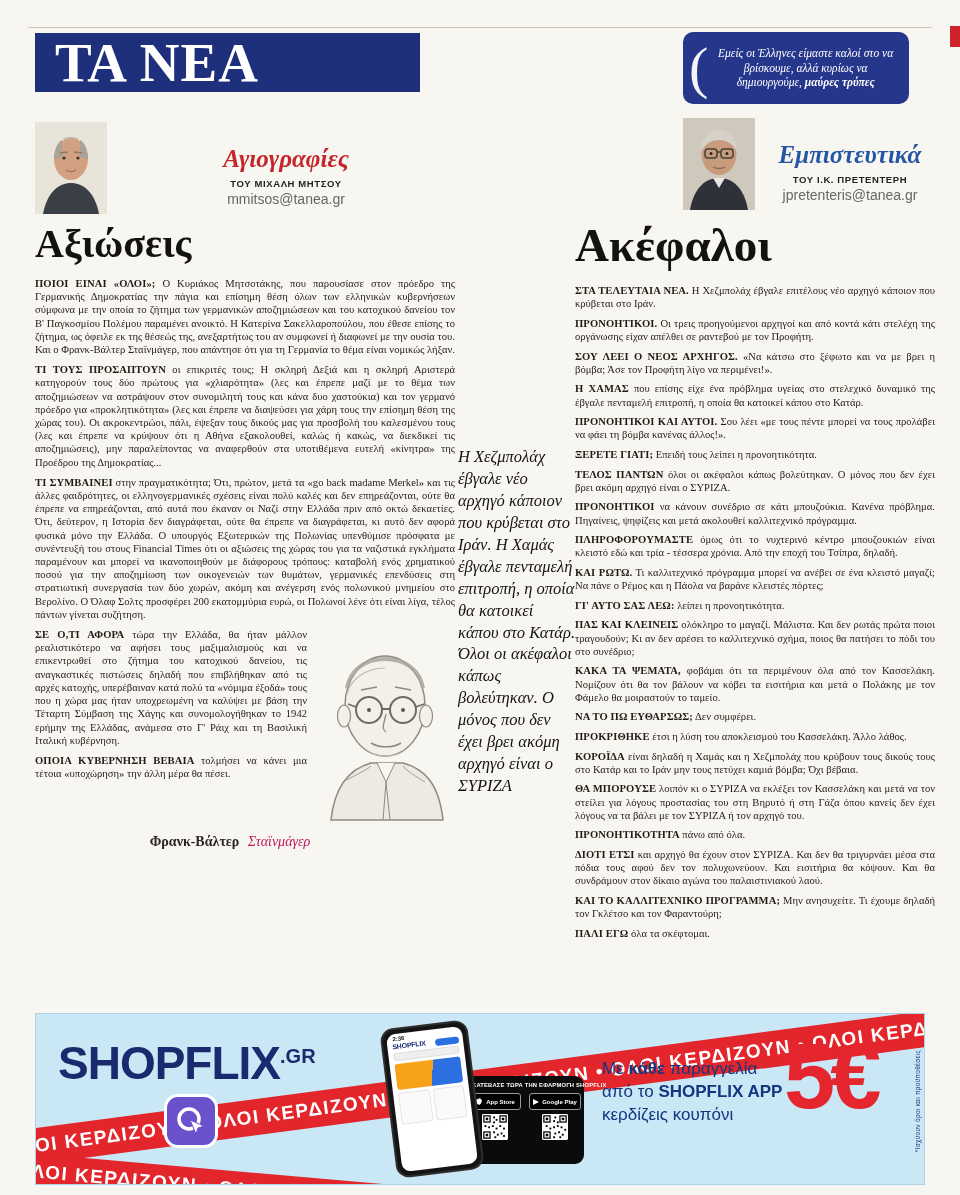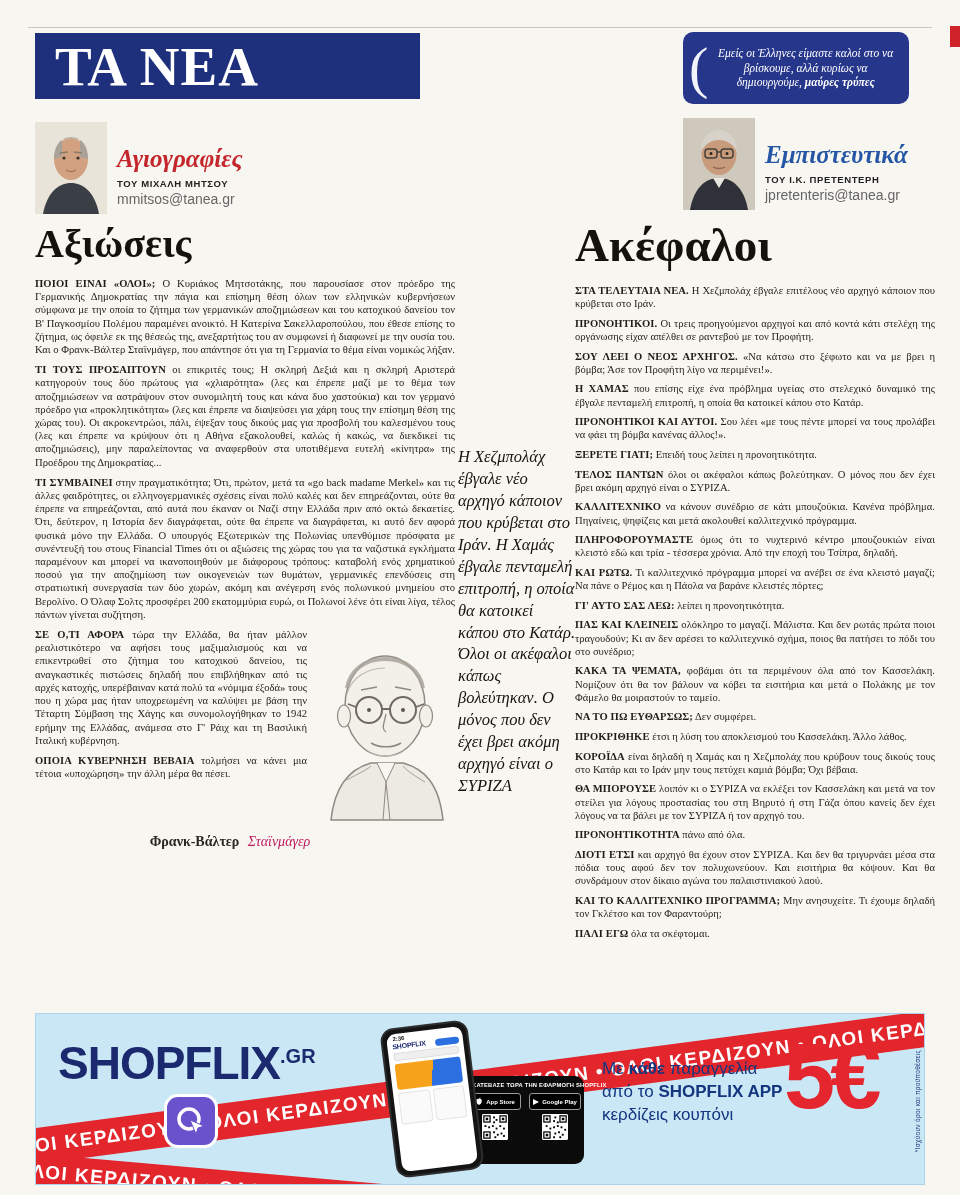--- a/index.html
+++ b/index.html
@@ -2,35 +2,35 @@
 <html lang="el"><head>
 <meta charset="utf-8">
 <style>
   html,body{margin:0;padding:0;background:#e6e3dd;}
   .page{position:relative;width:960px;height:1195px;margin:0 auto;background:#f8f6f1;
         font-family:"Liberation Serif",serif;color:#1c1a15;overflow:hidden;}
 
   
   .top-rule{position:absolute;left:28px;top:27px;width:904px;height:1px;background:#c9c5bd;}
   .page-marker{position:absolute;right:0;top:26px;width:10px;height:21px;background:#d0222a;}
-  .masthead-box{position:absolute;left:35px;top:33px;width:385px;height:66px;background:#1e2f7c;
+  .masthead-box{position:absolute;left:35px;top:33px;width:385px;height:59px;background:#1e2f7c;
         color:#fff;display:flex;align-items:center;padding-left:20px;box-sizing:border-box;}
   .masthead-title{font-family:"Liberation Serif",serif;font-weight:bold;font-size:55px;letter-spacing:1px;line-height:1;}
   .quote-box{position:absolute;left:683px;top:32px;width:226px;height:72px;background:#26368b;border-radius:10px;
         color:#fff;display:flex;align-items:center;gap:4px;padding:4px 10px 4px 6px;box-sizing:border-box;}
   .bracket{font-size:58px;font-weight:400;line-height:.9;font-family:"Liberation Serif",serif;opacity:.95;}
   .quote-text{font-style:italic;font-size:11.5px;line-height:1.3;text-align:center;flex:1;}
   .quote-text b{font-weight:bold;}
 
   
   .col-left{position:absolute;left:35px;top:122px;width:420px;height:888px;}
   .col-right{position:absolute;left:575px;top:118px;width:360px;height:892px;}
   .byline{display:flex;gap:10px;margin-bottom:6px;}
   .byline .photo{flex:none;width:72px;height:92px;background:#ddd8cd;overflow:hidden;}
-  .byline-meta{flex:1;padding-top:24px;}
+  .byline-meta{flex:1;text-align:center;padding-top:24px;}
   .section-title{font-family:"Liberation Serif",serif;font-style:italic;font-weight:bold;font-size:25px;line-height:1;}
   .section-title.red{color:#c4262c;}
   .section-title.blue{color:#2456a5;}
   .author-name{margin-top:7px;font-family:"Liberation Sans",sans-serif;font-weight:bold;font-size:9.5px;letter-spacing:.6px;color:#222;}
   .author-email{margin-top:2px;font-family:"Liberation Sans",sans-serif;font-size:14px;color:#666;}
   .byline-right{width:252px;margin-left:auto;}
 
   h1.headline{margin:4px 0 10px;font-family:"Liberation Serif",serif;font-weight:bold;color:#14120d;}
   .col-left h1.headline{font-size:40px;}
   .col-right h1.headline{font-size:47px;margin:8px 0 12px;}
@@ -215,21 +215,21 @@
         <p class="para"><b class="lead">ΣΟΥ ΛΕΕΙ Ο ΝΕΟΣ ΑΡΧΗΓΟΣ.</b> <span>«Να κάτσω στο ξέφωτο και να με βρει η βόμβα; Άσε τον Προφήτη λίγο να περιμένει!».</span></p>
 
         <p class="para"><b class="lead">Η ΧΑΜΑΣ</b> <span>που επίσης είχε ένα πρόβλημα υγείας στο στελεχικό δυναμικό της έβγαλε πενταμελή επιτροπή, η οποία θα κατοικεί κάπου στο Κατάρ.</span></p>
 
         <p class="para"><b class="lead">ΠΡΟΝΟΗΤΙΚΟΙ ΚΑΙ ΑΥΤΟΙ.</b> <span>Σου λέει «με τους πέντε μπορεί να τους προλάβει να φάει τη βόμβα κανένας άλλος!».</span></p>
 
         <p class="para"><b class="lead">ΞΕΡΕΤΕ ΓΙΑΤΙ;</b> <span>Επειδή τους λείπει η προνοητικότητα.</span></p>
 
         <p class="para"><b class="lead">ΤΕΛΟΣ ΠΑΝΤΩΝ</b> <span>όλοι οι ακέφαλοι κάπως βολεύτηκαν. Ο μόνος που δεν έχει βρει ακόμη αρχηγό είναι ο ΣΥΡΙΖΑ.</span></p>
 
-        <p class="para"><b class="lead">ΚΑΛΛΙΤΕΧΝΙΚΟ</b> <span>να κάνουν συνέδριο σε κάτι μπουζούκια. Κανένα πρόβλημα. Πηγαίνεις, ψηφίζεις και μετά ακολουθεί καλλιτεχνικό πρόγραμμα.</span></p>
+        <p class="para"><b class="lead">ΠΡΟΝΟΗΤΙΚΟΙ</b> <span>να κάνουν συνέδριο σε κάτι μπουζούκια. Κανένα πρόβλημα. Πηγαίνεις, ψηφίζεις και μετά ακολουθεί καλλιτεχνικό πρόγραμμα.</span></p>
 
         <p class="para"><b class="lead">ΠΛΗΡΟΦΟΡΟΥΜΑΣΤΕ</b> <span>όμως ότι το νυχτερινό κέντρο μπουζουκιών είναι κλειστό εδώ και τρία - τέσσερα χρόνια. Από την εποχή του Τσίπρα, δηλαδή.</span></p>
 
         <p class="para"><b class="lead">ΚΑΙ ΡΩΤΩ.</b> <span>Τι καλλιτεχνικό πρόγραμμα μπορεί να ανέβει σε ένα κλειστό μαγαζί; Να πάνε ο Ρέμος και η Πάολα να βαράνε κλειστές πόρτες;</span></p>
 
         <p class="para"><b class="lead">ΓΙ' ΑΥΤΟ ΣΑΣ ΛΕΩ:</b> <span>λείπει η προνοητικότητα.</span></p>
 
         <p class="para"><b class="lead">ΠΑΣ ΚΑΙ ΚΛΕΙΝΕΙΣ</b> <span>ολόκληρο το μαγαζί. Μάλιστα. Και δεν ρωτάς πρώτα ποιοι τραγουδούν; Κι αν δεν αρέσει το καλλιτεχνικό σχήμα, ποιος θα πατήσει το πόδι του στο συνέδριο;</span></p>
 
         <p class="para"><b class="lead">ΚΑΚΑ ΤΑ ΨΕΜΑΤΑ,</b> <span>φοβάμαι ότι τα περιμένουν όλα από τον Κασσελάκη. Νομίζουν ότι θα τον βάλουν να κόβει τα εισιτήρια και μετά ο Πολάκης με τον Φάμελο θα μοιραστούν το ταμείο.</span></p>

